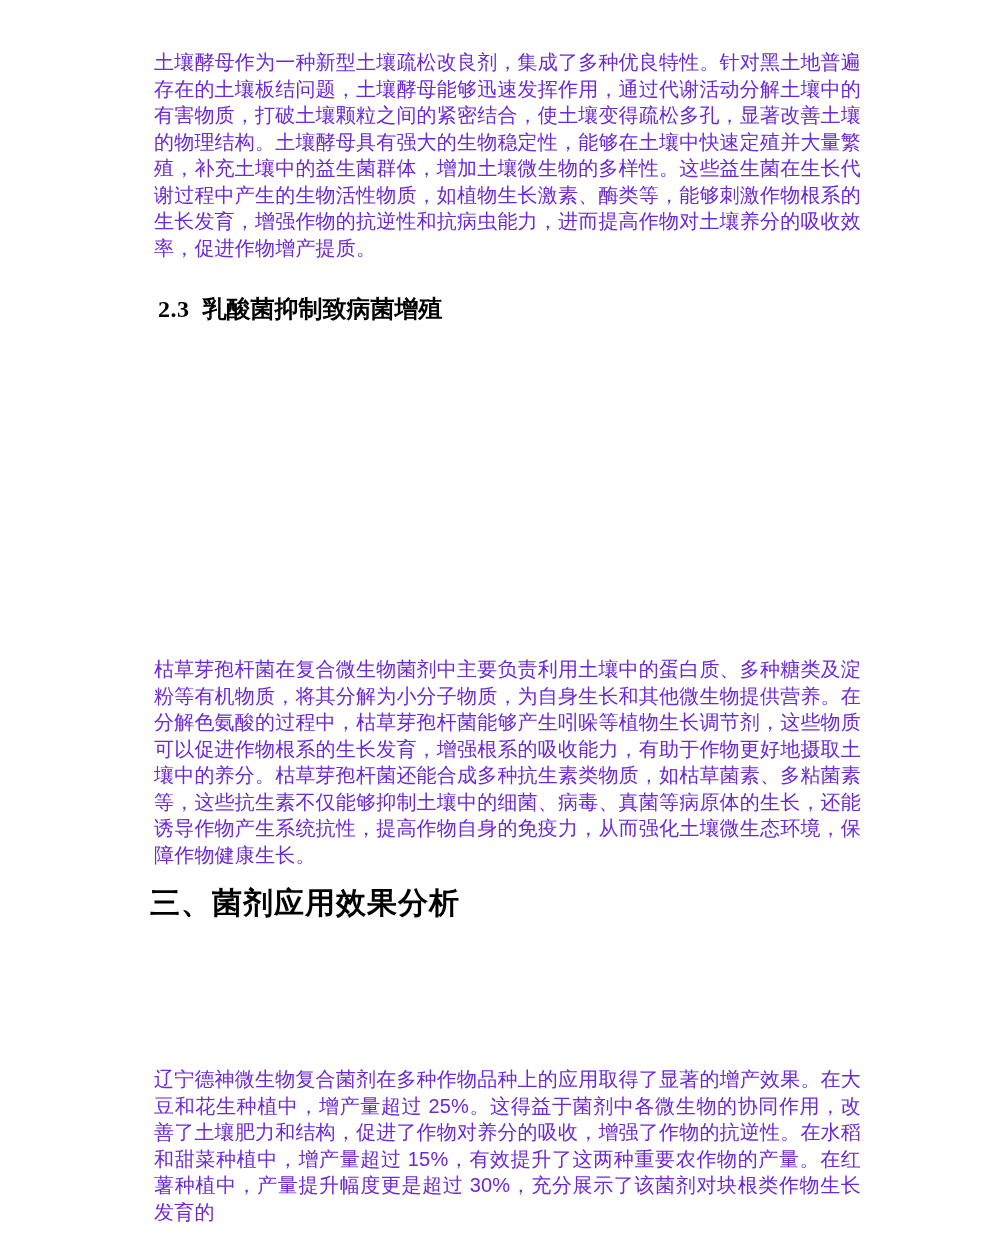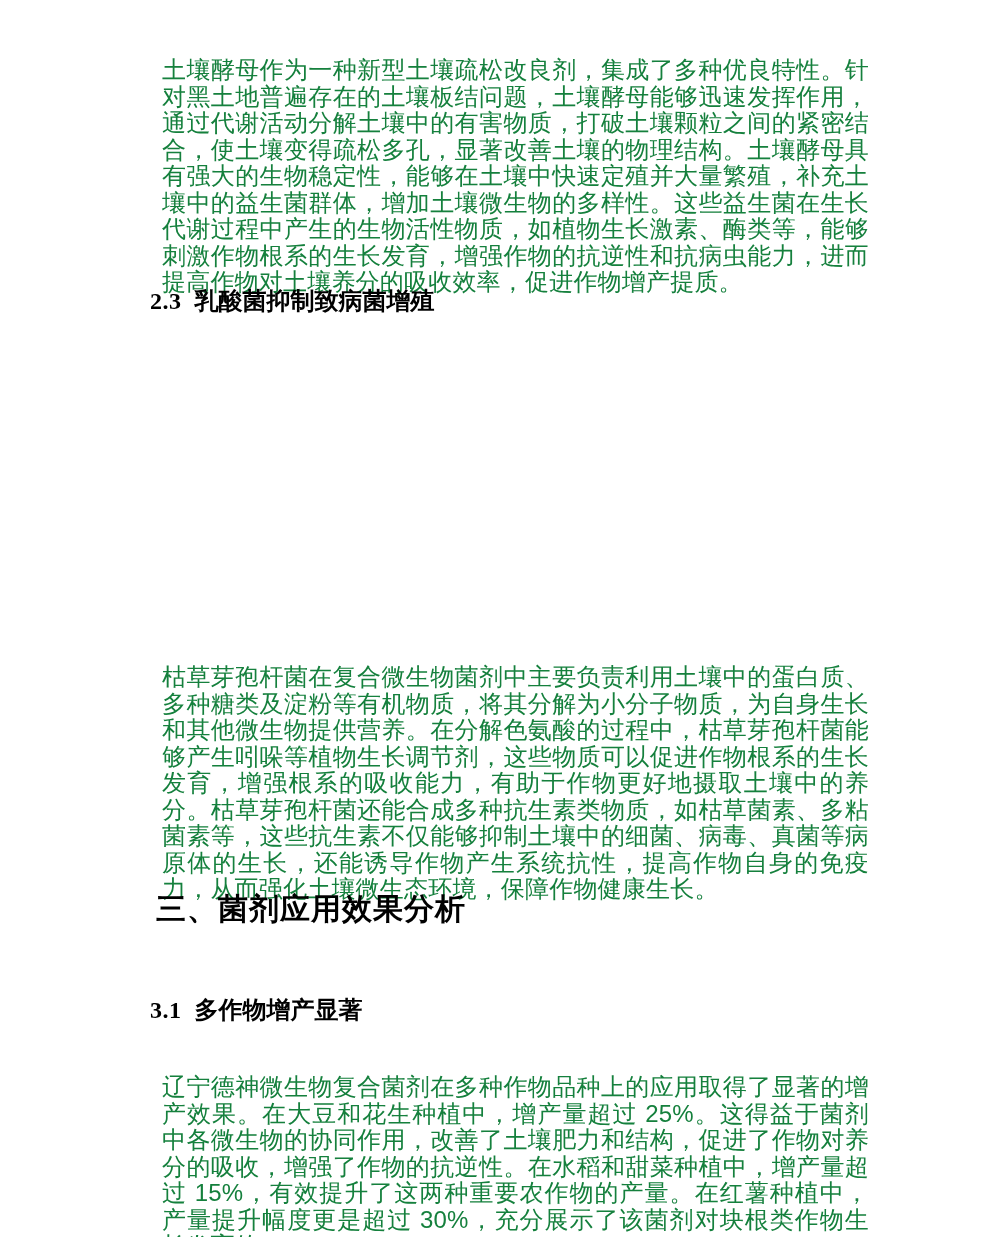--- a/index.html
+++ b/index.html
@@ -15,46 +15,46 @@
     overflow: hidden;
     font-family: "Liberation Sans", "DejaVu Sans", sans-serif;
     color: #111111;
   }
   .block {
     position: absolute;
     left: 150px;
     width: 707px;
   }
   .body-text {
-    font-size: 24px;
+    font-size: 20px;
     line-height: 26.5px;
     text-align: justify;
     letter-spacing: 0.2px;
-    color: #15803d;
-    margin: 12px;
+    color: #6d28d9;
+    margin: 4px;
   }
   .section-heading {
     font-size: 24px;
     line-height: 30px;
     font-weight: 700;
     color: #000000;
-    margin: 0;
+    margin: 8px;
     white-space: nowrap;
   }
   .section-heading .heading-number {
     font-family: "Liberation Serif", "DejaVu Serif", serif;
     margin-right: 13px;
     letter-spacing: 0.5px;
   }
   .chapter-heading {
     font-size: 30px;
     line-height: 38px;
     font-weight: 700;
     color: #000000;
-    margin: 6px;
+    margin: 0;
     letter-spacing: 1px;
     white-space: nowrap;
   }
   
   #intro        { top: 45px; }
   #h-2-3        { top: 286px; }
   #p-2-3        { top: 358px; }
   #h-2-4        { top: 583px; }
   #p-2-4        { top: 652px; }
   #h-chapter-3  { top: 884px; }
@@ -71,19 +71,16 @@
   <h2 id="h-2-3" class="block section-heading">
     <span class="heading-number">2.3</span><span class="heading-title">乳酸菌抑制致病菌增殖</span>
   </h2>
 
 
 
   <p id="p-2-4" class="block body-text">枯草芽孢杆菌在复合微生物菌剂中主要负责利用土壤中的蛋白质、多种糖类及淀粉等有机物质，将其分解为小分子物质，为自身生长和其他微生物提供营养。在分解色氨酸的过程中，枯草芽孢杆菌能够产生吲哚等植物生长调节剂，这些物质可以促进作物根系的生长发育，增强根系的吸收能力，有助于作物更好地摄取土壤中的养分。枯草芽孢杆菌还能合成多种抗生素类物质，如枯草菌素、多粘菌素等，这些抗生素不仅能够抑制土壤中的细菌、病毒、真菌等病原体的生长，还能诱导作物产生系统抗性，提高作物自身的免疫力，从而强化土壤微生态环境，保障作物健康生长。</p>
 
   <h1 id="h-chapter-3" class="block chapter-heading">三、菌剂应用效果分析</h1>
 
-  <h2 id="h-3-1" class="block section-heading">
-    <span class="heading-number">3.1</span><span class="heading-title">多作物增产显著</span>
-  </h2>
 
   <p id="p-3-1" class="block body-text">辽宁德神微生物复合菌剂在多种作物品种上的应用取得了显著的增产效果。在大豆和花生种植中，增产量超过 25%。这得益于菌剂中各微生物的协同作用，改善了土壤肥力和结构，促进了作物对养分的吸收，增强了作物的抗逆性。在水稻和甜菜种植中，增产量超过 15%，有效提升了这两种重要农作物的产量。在红薯种植中，产量提升幅度更是超过 30%，充分展示了该菌剂对块根类作物生长发育的</p>
 
 </div>
 
 </body></html>

